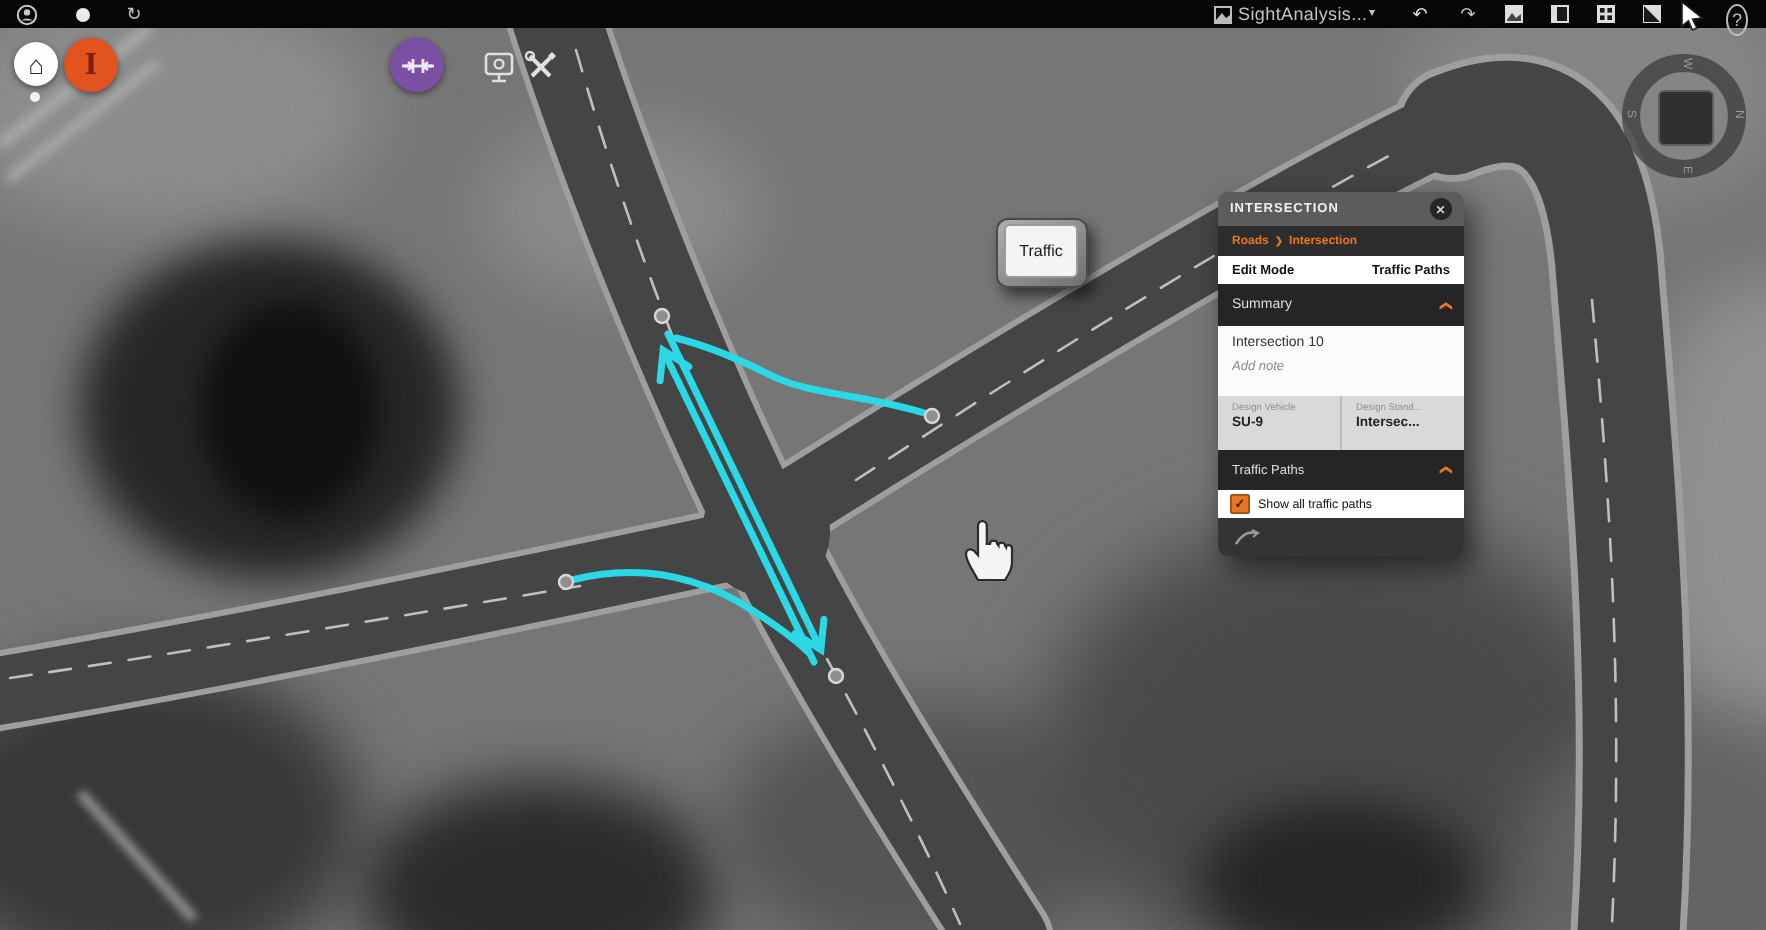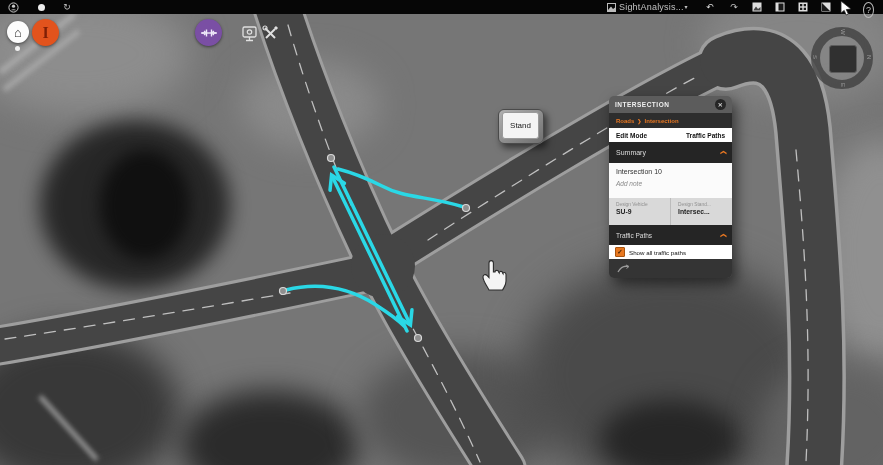--- a/index.html
+++ b/index.html
@@ -260,21 +260,21 @@
   <svg width="17" height="17" viewBox="0 0 17 17">
       <path d="M3,3 L13,13" stroke="#e0e0e0" stroke-width="2"></path>
       <circle cx="3" cy="3" r="2" fill="none" stroke="#e0e0e0" stroke-width="1.2"></circle>
       <path d="M13,4 L4,13" stroke="#e0e0e0" stroke-width="2"></path>
       <path d="M13,4 L15,2" stroke="#e0e0e0" stroke-width="3"></path>
     </svg>
 </div>
 
 <div class="delkey">
   <div class="cap">
-      <span>Stand</span>
+      <span>Traffic</span>
     </div>
 </div>
 
 <div class="compass">
   <div class="ring"></div>
   <div class="cube"></div>
   <div class="letters">
     <span class="lN">N</span>
     <span class="lE">E</span>
     <span class="lS">S</span>

